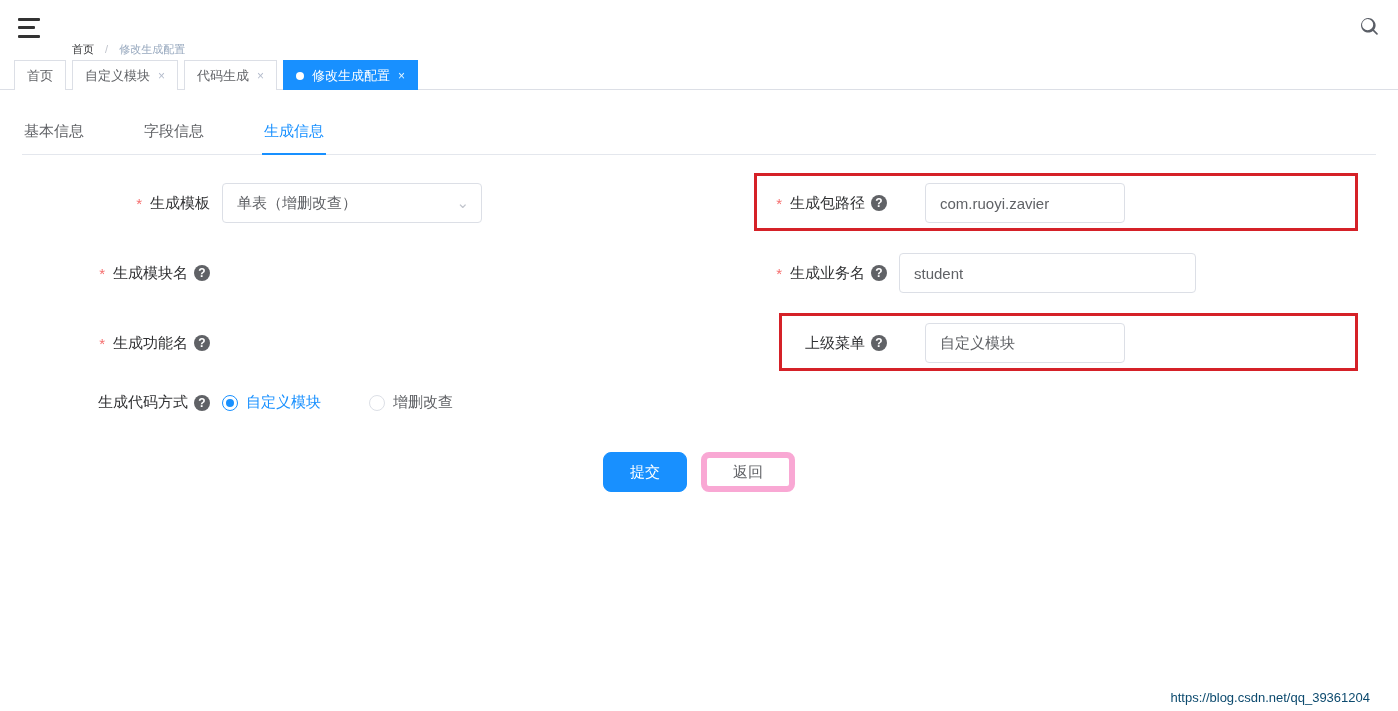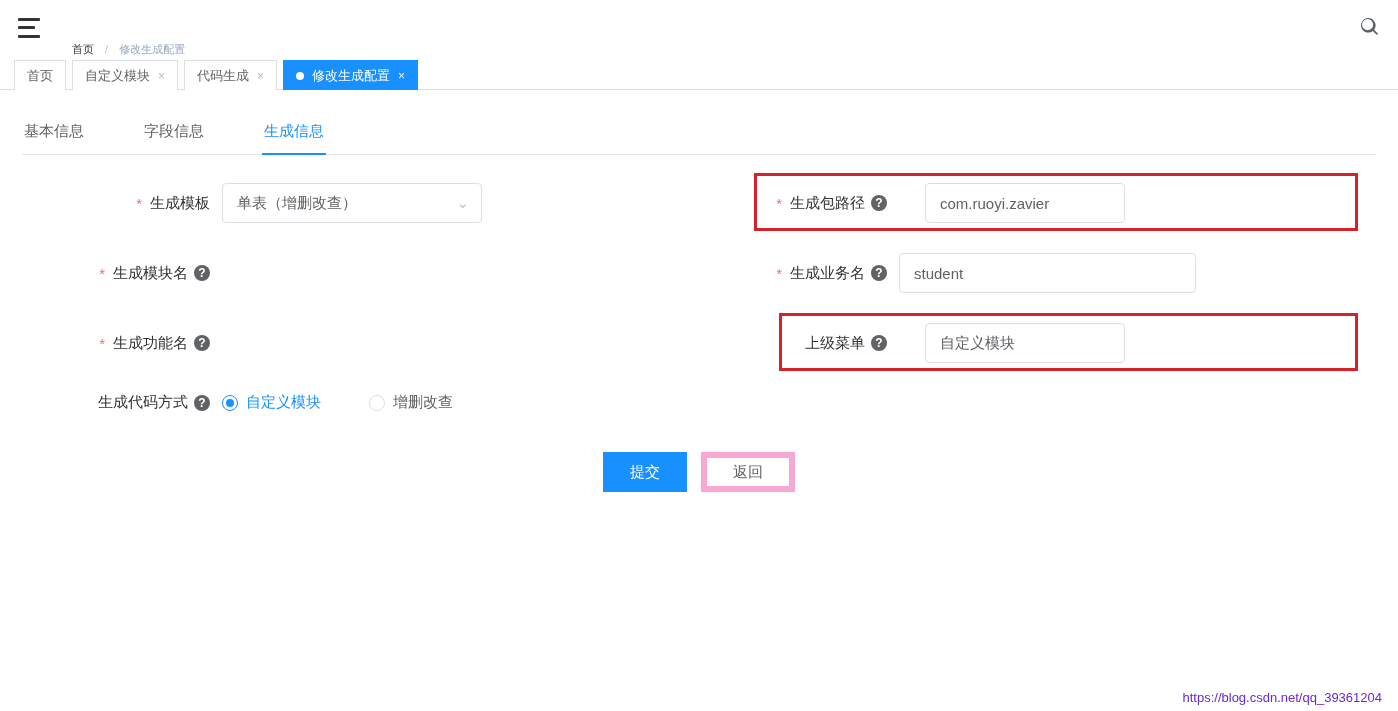--- a/index.html
+++ b/index.html
@@ -47,25 +47,25 @@
     .hl3 .hl-red::after { top: -10px; left: -120px; right: 18px; bottom: -8px; }
 
     .radio-group { display: flex; align-items: center; gap: 48px; }
     .radio { display: inline-flex; align-items: center; cursor: pointer; font-size: 15px; color: #606266; }
     .radio .dot { width: 16px; height: 16px; border: 1px solid #dcdfe6; border-radius: 50%; margin-right: 8px; display: inline-flex; align-items: center; justify-content: center; }
     .radio.checked { color: #1890ff; }
     .radio.checked .dot { border-color: #1890ff; }
     .radio.checked .dot::after { content: ""; width: 8px; height: 8px; background: #1890ff; border-radius: 50%; }
 
     .btn-row { display: flex; justify-content: center; gap: 14px; margin-top: 40px; }
-    .btn { height: 40px; padding: 0 26px; border-radius: 0; font-size: 15px; cursor: pointer; display: inline-flex; align-items: center; justify-content: center; }
+    .btn { height: 40px; padding: 0 26px; border-radius: 8px; font-size: 15px; cursor: pointer; display: inline-flex; align-items: center; justify-content: center; }
     .btn-primary { background: #1890ff; color: #fff; border: 1px solid #1890ff; }
     .btn-default { background: #fff; color: #606266; border: 6px solid #f9a8d4; }
 
-    .watermark { position: fixed; right: 16px; bottom: 6px; color: #6d28d9; font-size: 13px; text-align: right; }
+    .watermark { position: fixed; right: 28px; bottom: 6px; color: #0c4a6e; font-size: 13px; text-align: right; }
     .short-input .el-input{ max-width:200px;margin-left:26px; }
     .right-col .control { padding-right: 180px; }
   </style>
 </head>
 <body>
 
 <div class="topbar">
   <div class="hamburger">
       <span></span>
       <span></span>

